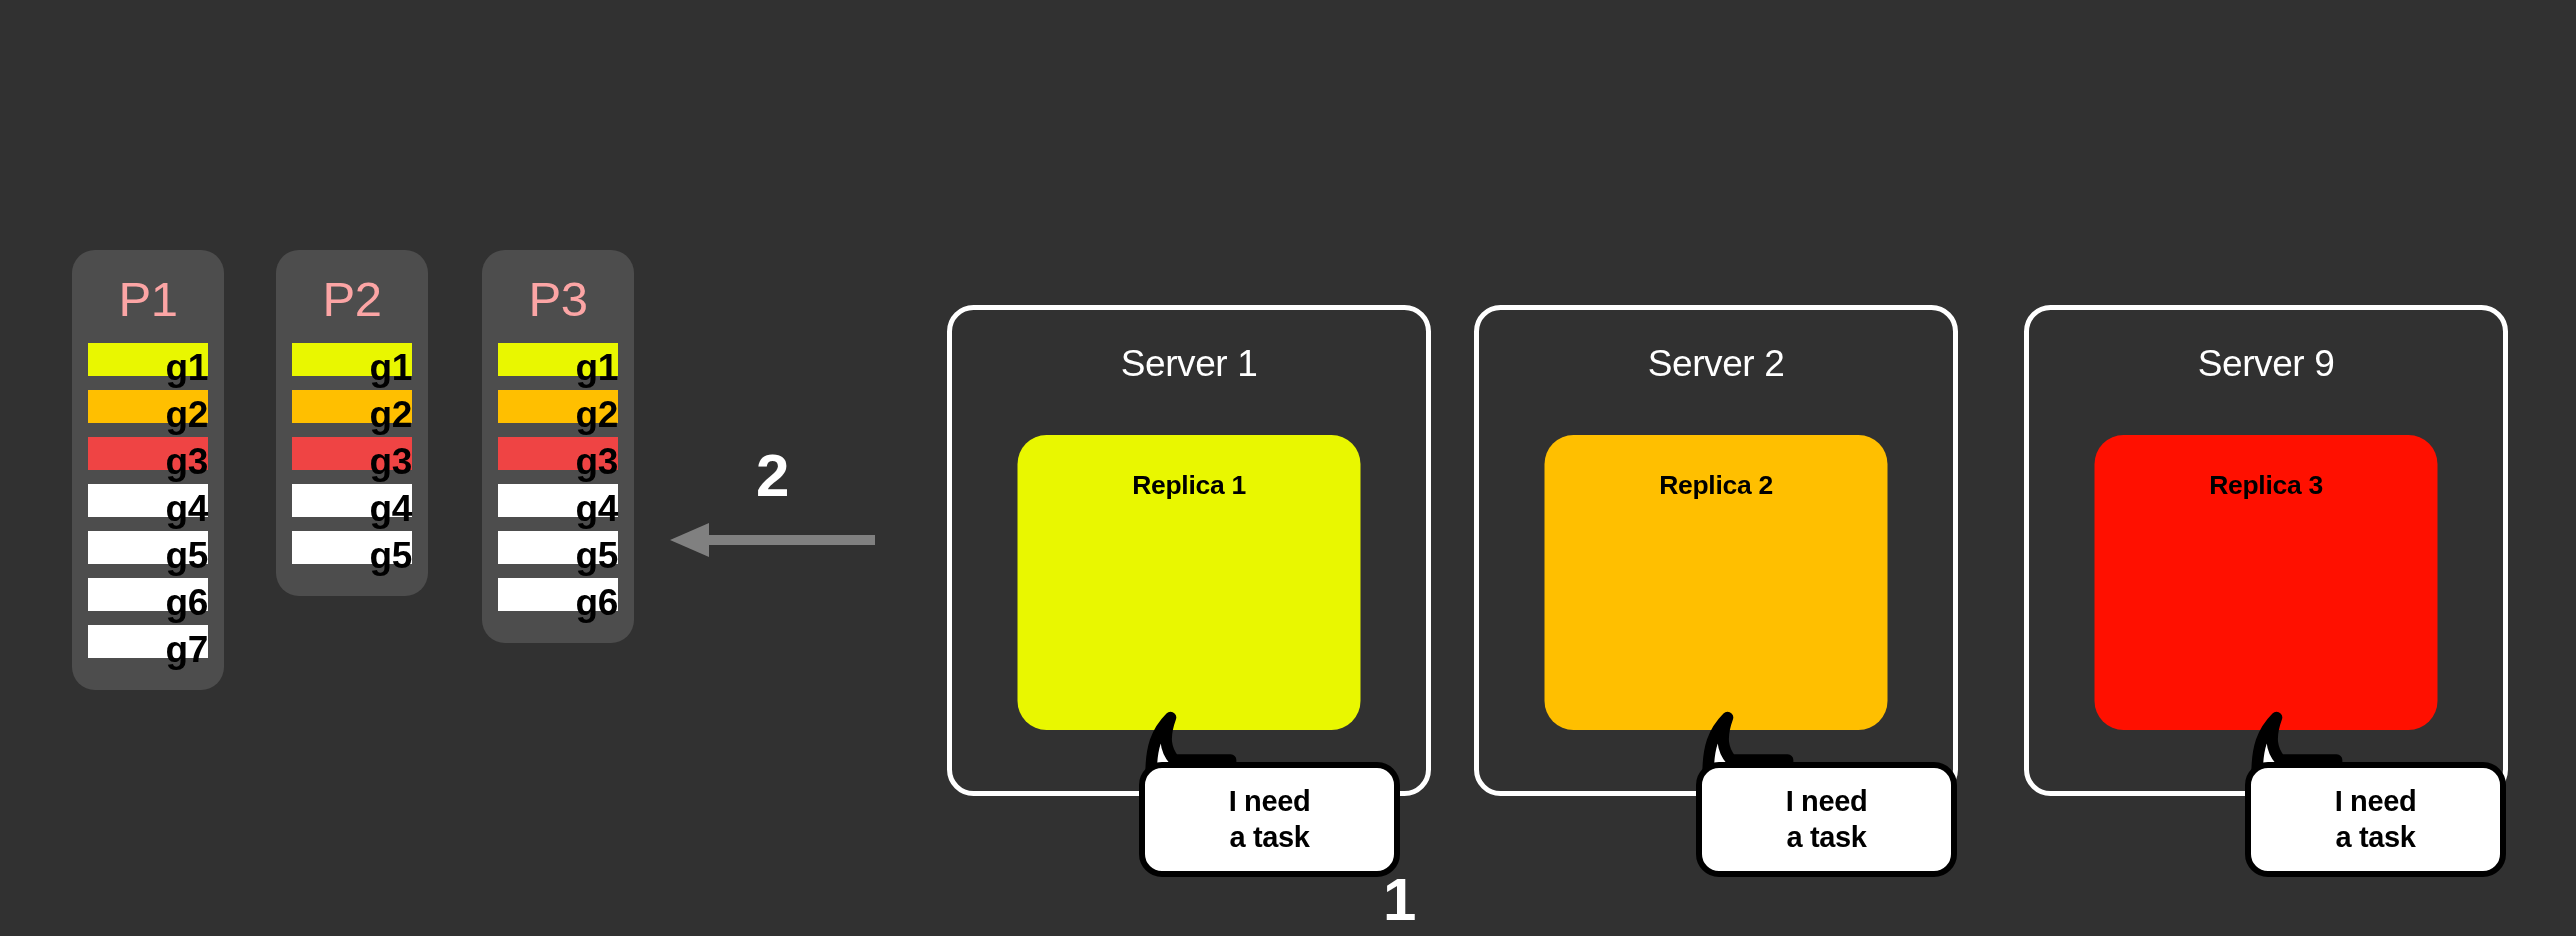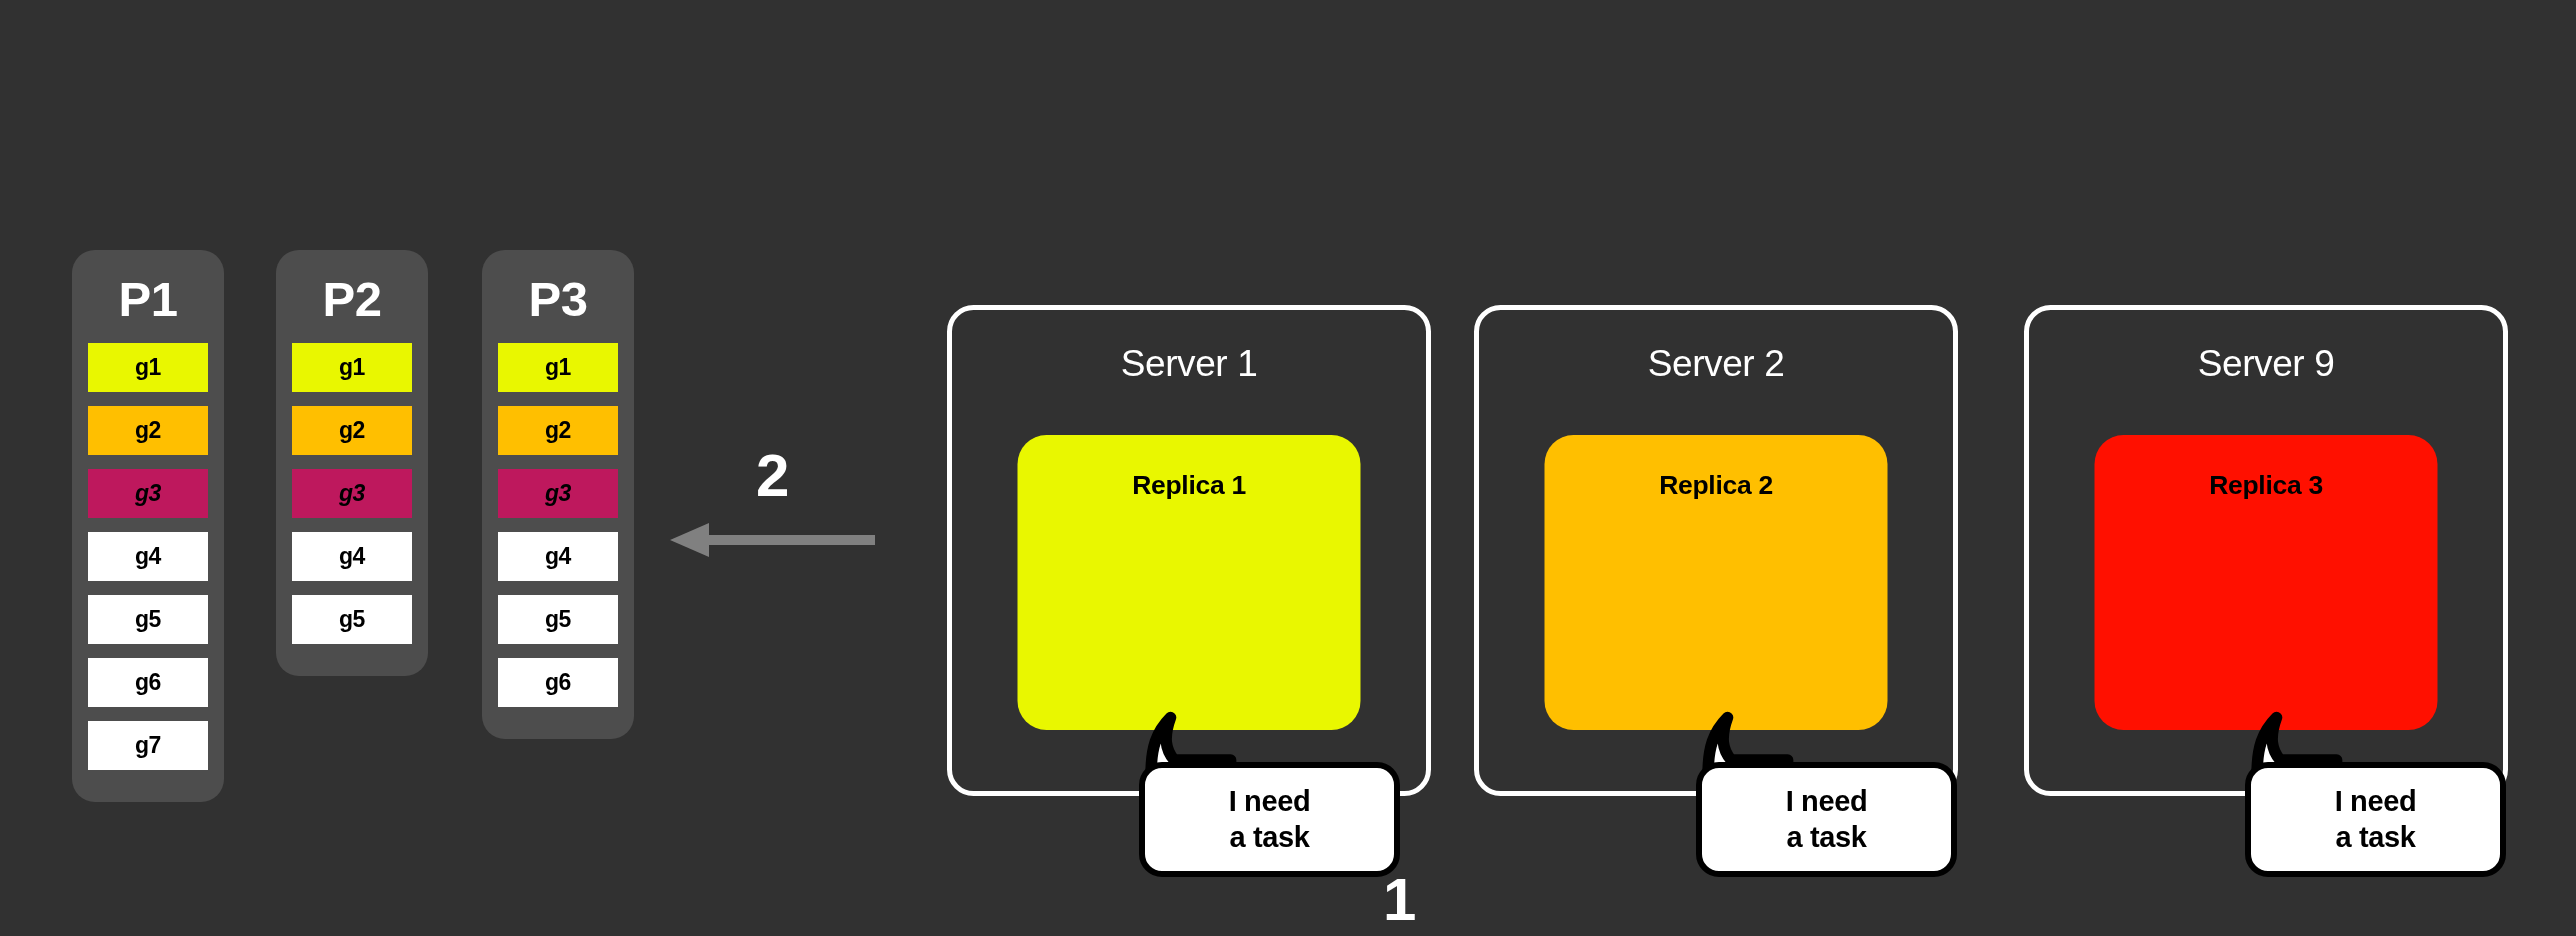--- a/index.html
+++ b/index.html
@@ -22,46 +22,46 @@
   
   .partition {
     position: absolute;
     width: 152px;
     background: #4d4d4d;
     border-radius: 23px;
     box-sizing: border-box;
     padding: 0;
   }
   .partition-title {
-    color: #ffffff;
+    color: #fca5a5;
     font-size: 49px;
-    font-weight: 700;
+    font-weight: 400;
     text-align: center;
     line-height: 1;
     padding-top: 25px;
     padding-bottom: 19.4px;
     letter-spacing: -0.4px;
   }
   .chips {
     padding: 0 16px 32px 16px;
   }
   .chip {
-    height: 49px;
+    height: 33px;
     line-height: 49px;
-    text-align: center;
-    font-size: 23px;
+    text-align: right;
+    font-size: 37px;
     font-weight: bold;
     color: #000000;
     margin-bottom: 14px;
     letter-spacing: -0.4px;
   }
   .chip:last-child { margin-bottom: 0; }
   .chip.c-yellow { background: #e9f700; }
   .chip.c-amber  { background: #ffbf00; }
-  .chip.c-red    { background: #be185d; font-style: italic; }
+  .chip.c-red    { background: #ef4444; }
   .chip.c-white  { background: #ffffff; }
 
   
   .arrow-wrap {
     position: absolute;
     left: 670px;
     top: 523px;
     width: 205px;
     height: 34px;
   }

